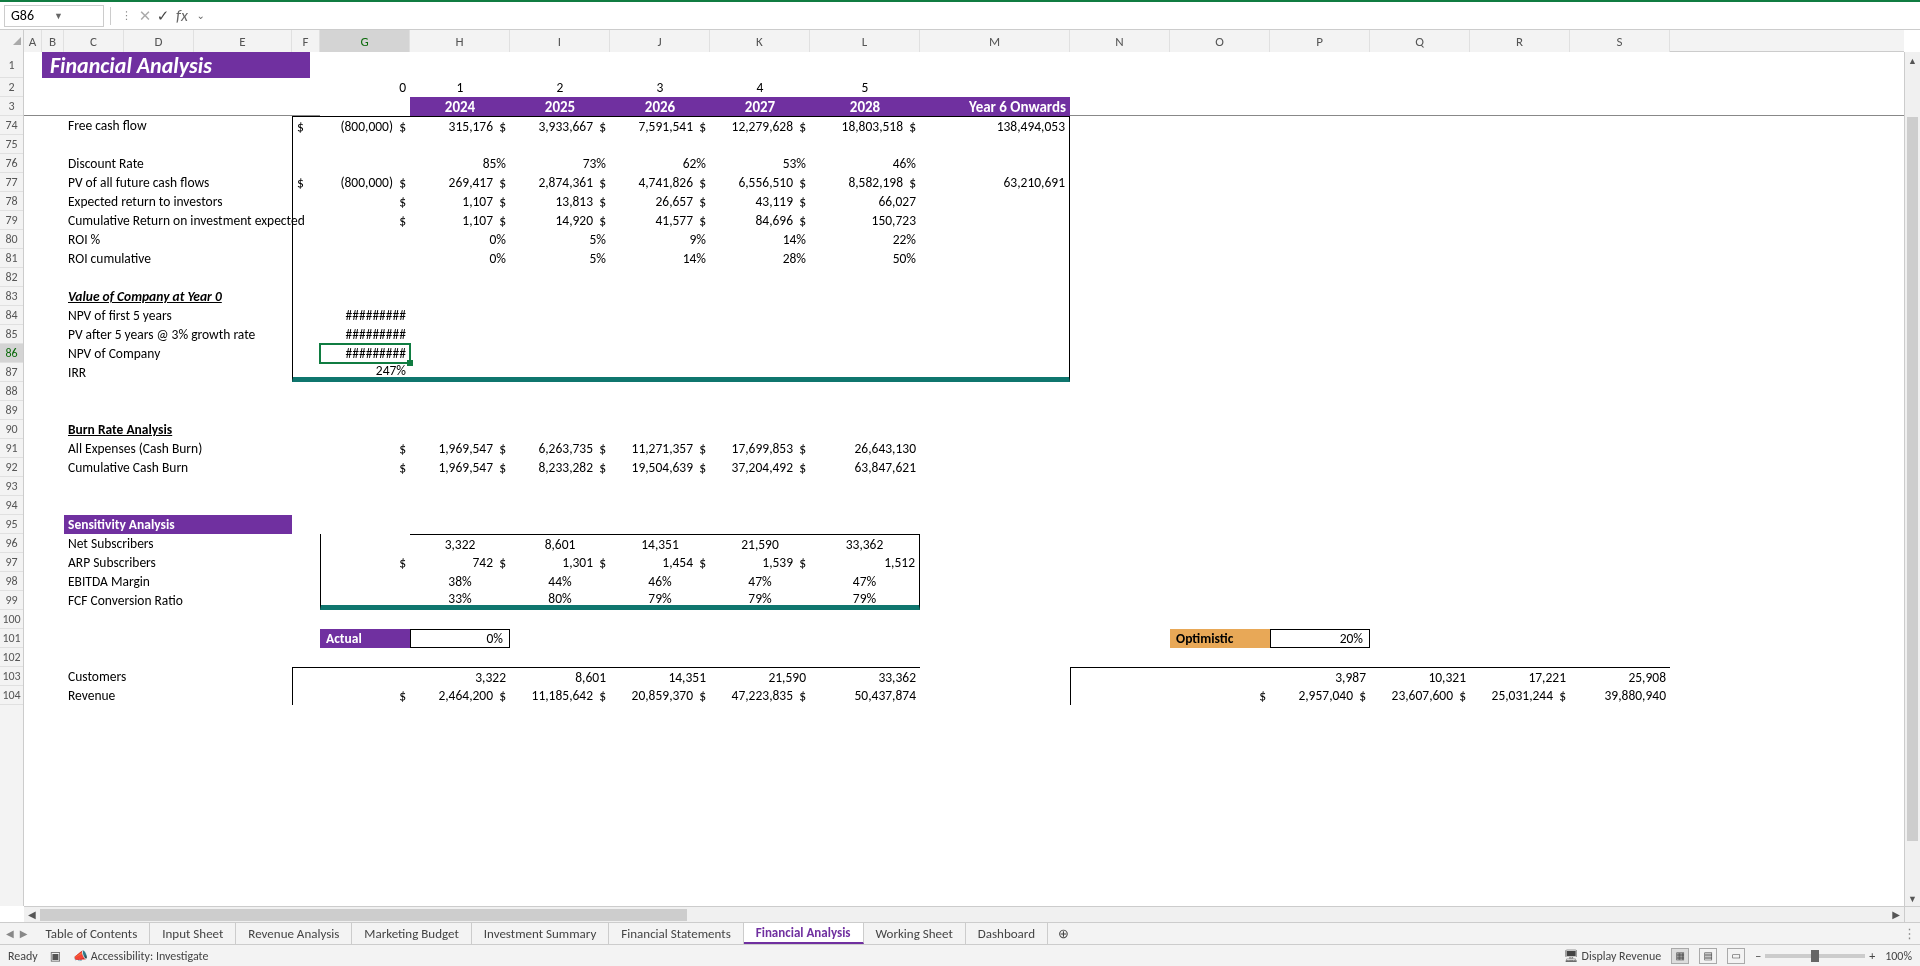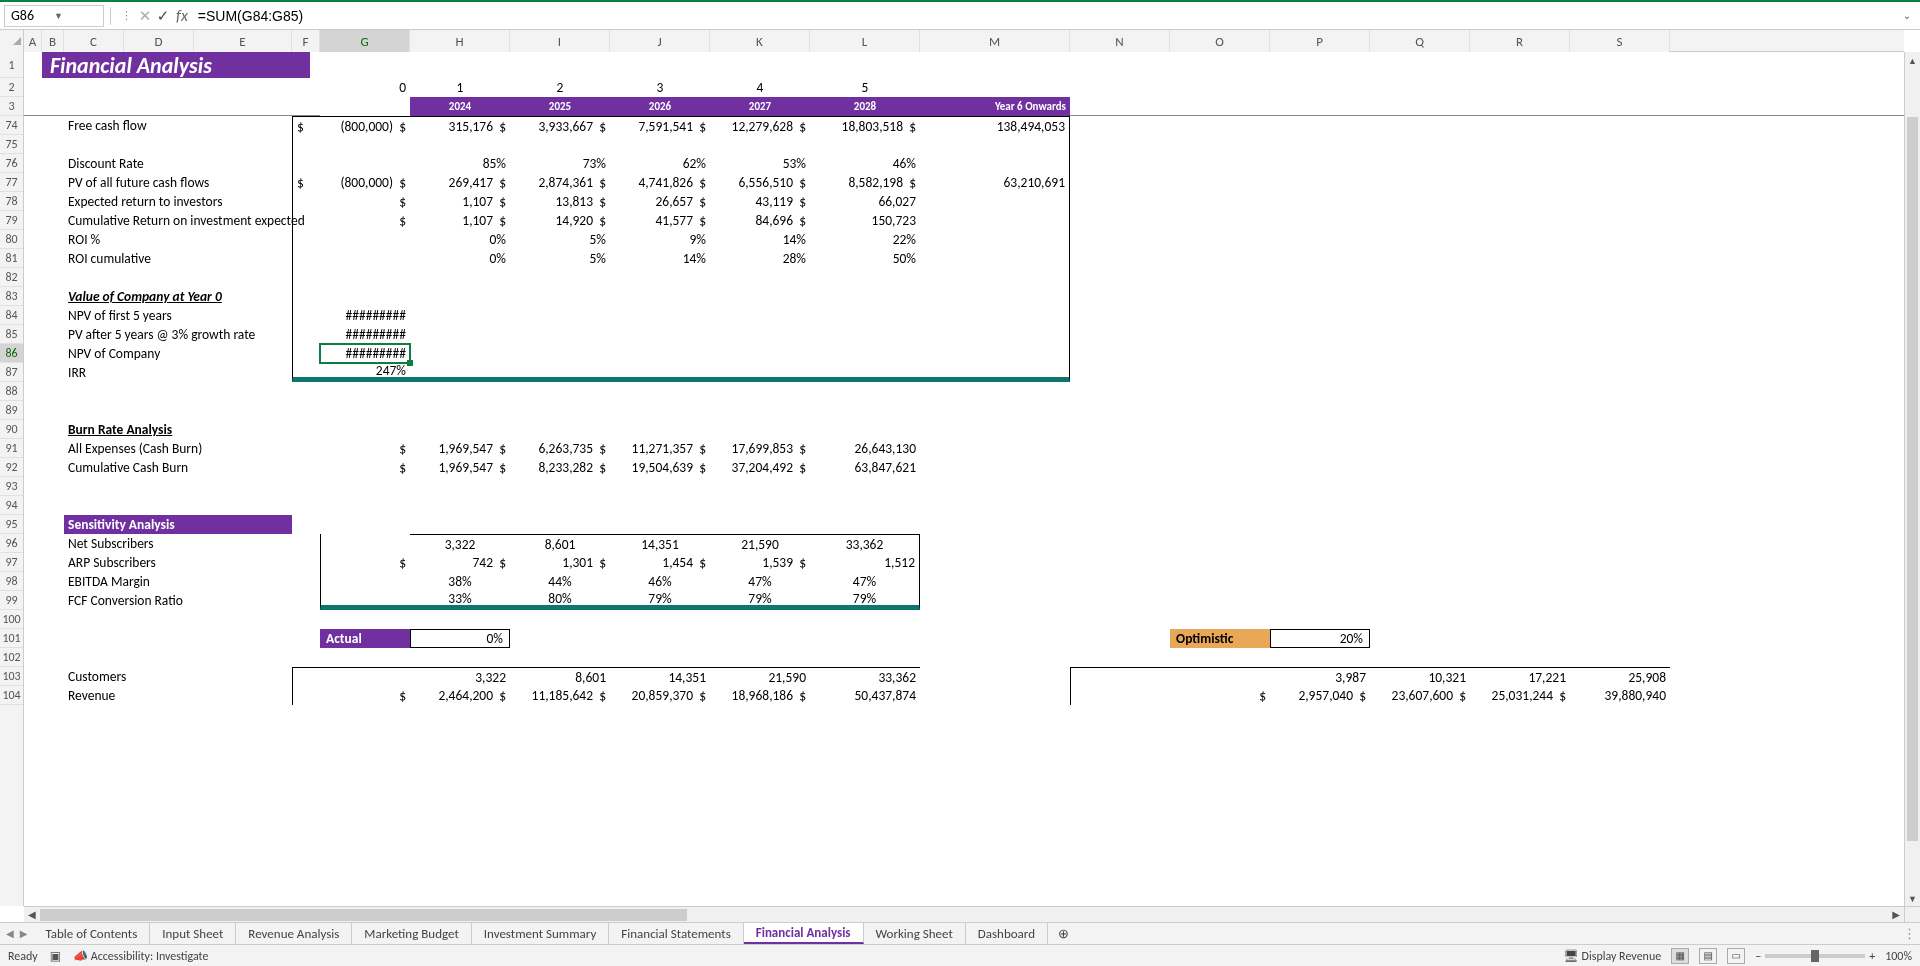--- a/index.html
+++ b/index.html
@@ -34,21 +34,21 @@
   .cell.center { justify-content:center;}
   
   .cA{width:18px;} .cB{width:22px;} .cC{width:60px;} .cD{width:70px;} .cE{width:98px;}
   .cF{width:28px;} .cG{width:90px;} .cH{width:100px;} .cI{width:100px;} .cJ{width:100px;} .cK{width:100px;} .cL{width:110px;} .cM{width:150px;}
   .cN{width:100px;}.cO{width:100px;}.cP{width:100px;}.cQ{width:100px;}.cR{width:100px;}.cS{width:100px;}
   
   .row.r1 { height:26px;}
   .row.r1 .cell { height:26px;}
   .row.freeze-bot { border-bottom:1px solid #888;}
   .purple-title { background:#7030a0; color:#fff; font-weight:bold; font-style:italic; font-size:22px; display:flex; align-items:center; padding-left:8px;}
-  .purple-th { background:#7030a0; color:#fff; font-weight:bold; justify-content:center; font-size:11px;}
+  .purple-th { background:#7030a0; color:#fff; font-weight:bold; justify-content:center; font-size:15px;}
   .bold{font-weight:bold;} .ital{font-style:italic;} .und{text-decoration:underline;}
   .sel-cell { outline:2px solid #107c41; outline-offset:-1px; position:relative; z-index:5;}
   .sel-cell::after { content:''; position:absolute; right:-3px; bottom:-3px; width:6px;height:6px;background:#107c41;}
   
   .bt{border-top:1px solid #000;} .bb{border-bottom:5px solid #0f766e;} .bl{border-left:1px solid #000;} .br{border-right:1px solid #000;}
   
   .vscroll { position:absolute; right:0; top:22px; bottom:16px; width:16px; background:#f0f0f0; border-left:1px solid #ccc;}
   .vsbtn{height:16px;display:flex;align-items:center;justify-content:center;font-size:9px;color:#555;}
   .vstrack{position:absolute;top:16px;bottom:16px;left:0;right:0;}
   .vsthumb{position:absolute;left:2px;right:2px;background:#cdcdcd;}
@@ -87,21 +87,20 @@
 <div class="fbar">
   <div class="namebox">
     <span>G86</span>
     <span class="dd">▼</span>
   </div>
   <div class="sep"></div>
   <span class="fb-dots">⋮</span>
   <span class="fb-btn">✕</span>
   <span class="fb-btn ok">✓</span>
   <span class="fx">fx</span>
-  <input class="formula-input" value="=SUM(G84:G85)" style="">
   <span class="fb-expand">⌄</span>
 </div>
 
 <div class="grid-wrap">
   <div class="col-headers">
     <div class="rowh-corner"></div>
     <div class="colh cA">A</div>
     <div class="colh cB">B</div>
     <div class="colh cC">C</div>
     <div class="colh cD">D</div>
@@ -561,21 +560,21 @@
 
     <div class="row">
       <div class="cell cA"></div>
         <div class="cell cB"></div>
       <div class="cell" style="width:228px">Revenue</div>
       <div class="cell cF bl"></div>
       <div class="cell cG right">$</div>
       <div class="cell cH right"><span>2,464,200</span>&nbsp;&nbsp;<span>$</span></div>
       <div class="cell cI right"><span>11,185,642</span>&nbsp;&nbsp;<span>$</span></div>
       <div class="cell cJ right"><span>20,859,370</span>&nbsp;&nbsp;<span>$</span></div>
-      <div class="cell cK right"><span>18,968,186</span>&nbsp;&nbsp;<span>$</span></div>
+      <div class="cell cK right"><span>47,223,835</span>&nbsp;&nbsp;<span>$</span></div>
       <div class="cell cL right">50,437,874</div>
       <div class="cell cM"></div>
       <div class="cell cN bl"></div>
       <div class="cell cO right">$</div>
       <div class="cell cP right"><span>2,957,040</span>&nbsp;&nbsp;<span>$</span></div>
       <div class="cell cQ right"><span>23,607,600</span>&nbsp;&nbsp;<span>$</span></div>
       <div class="cell cR right"><span>25,031,244</span>&nbsp;&nbsp;<span>$</span></div>
       <div class="cell cS right">39,880,940</div>
     </div>
   </div>

